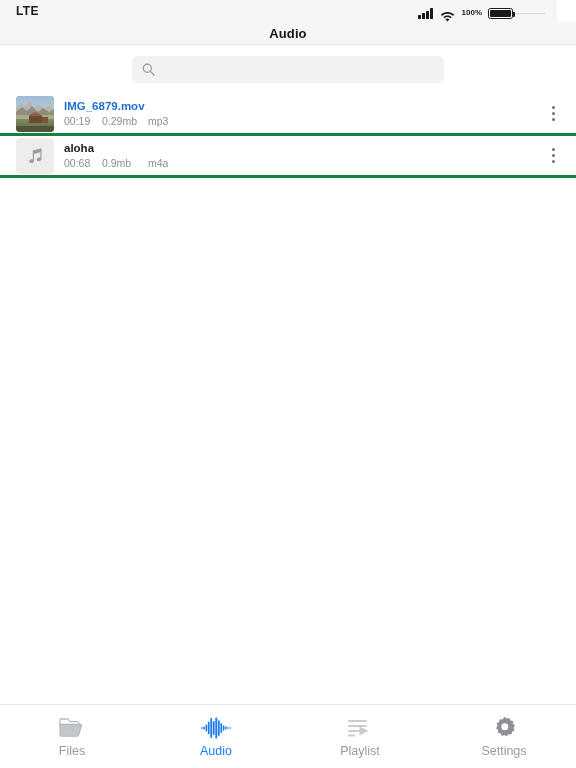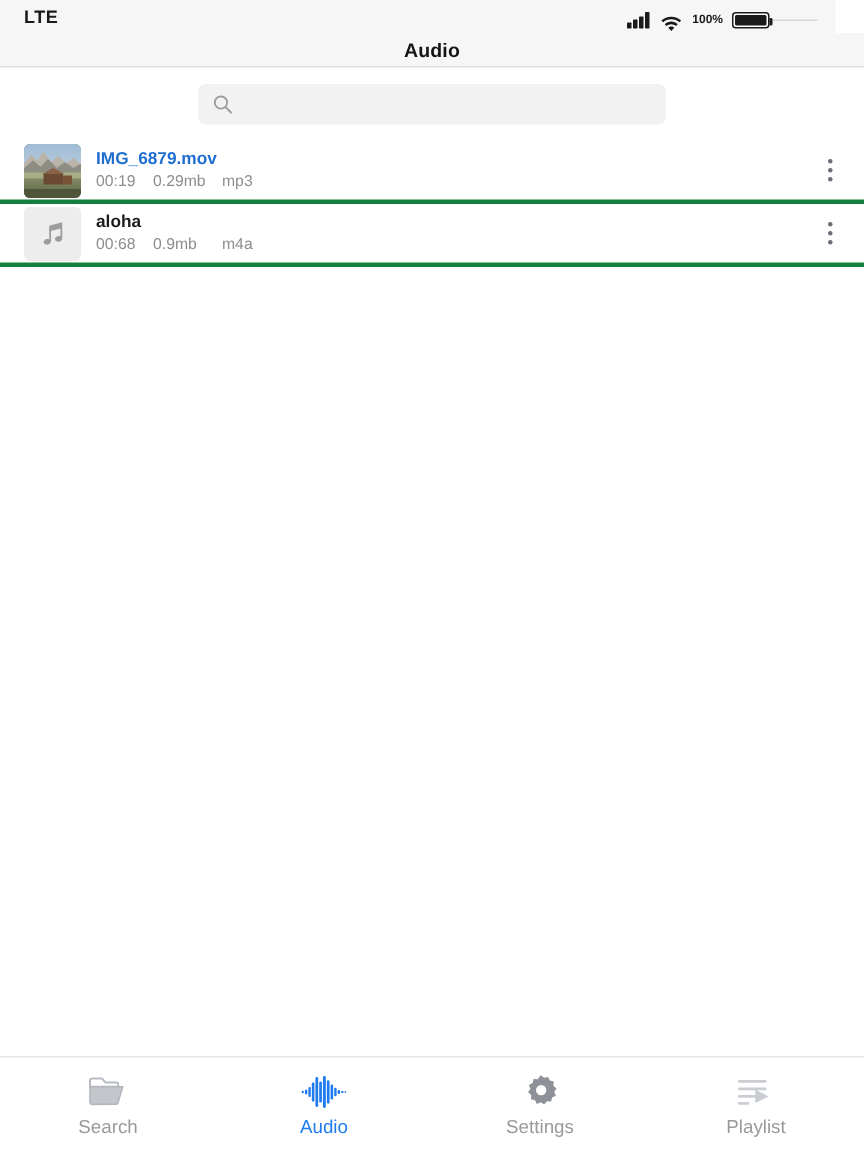--- a/index.html
+++ b/index.html
@@ -249,21 +249,21 @@
 
 <div class="tabbar">
 
   <div class="tab">
     <div class="tab-icon">
       <svg width="26" height="21" viewBox="0 0 26 21">
         <path d="M1 3.5 A1.5 1.5 0 0 1 2.5 2 L9 2 L11.2 4.6 L18.5 4.6 A1.3 1.3 0 0 1 19.8 5.9 L19.8 7.5 L1 7.5 Z" fill="none" stroke="#b8bcc2" stroke-width="1.3" stroke-linejoin="round"></path>
         <path d="M1 7.5 L22.8 7.5 L19.6 18.3 A1.4 1.4 0 0 1 18.3 19.2 L2.4 19.2 A1.4 1.4 0 0 1 1 17.8 Z" fill="#c3c7cc" stroke="#b3b7bd" stroke-width="1.1" stroke-linejoin="round"></path>
       </svg>
     </div>
-    <div class="tab-label">Search</div>
+    <div class="tab-label">Files</div>
   </div>
 
   <div class="tab active">
     <div class="tab-icon">
       <svg width="30" height="22" viewBox="0 0 30 22">
         <g fill="#1f7bf0">
           <rect x="0" y="10.2" width="1.6" height="1.6" rx=".6"></rect>
           <rect x="2.3" y="9.4" width="1.6" height="3.2" rx=".7"></rect>
           <rect x="4.6" y="7.6" width="1.6" height="6.8" rx=".7"></rect>
           <rect x="6.9" y="4.6" width="1.7" height="12.8" rx=".8"></rect>
@@ -277,36 +277,36 @@
           <rect x="26.4" y="10.3" width="1.6" height="1.4" rx=".6"></rect>
           <rect x="28.6" y="10.5" width="1.4" height="1.0" rx=".5"></rect>
         </g>
       </svg>
     </div>
     <div class="tab-label">Audio</div>
   </div>
 
   <div class="tab">
     <div class="tab-icon">
-      <svg width="23" height="23" viewBox="0 0 24 24">
-        <path fill="#8e9298" d="M12 0.8 L14.3 2.6 L17.1 2.0 L18.3 4.6 L21.1 5.3 L20.8 8.2 L23 10.0 L21.4 12.4 L22.5 15.1 L19.9 16.4 L19.2 19.2 L16.3 19.0 L14.4 21.2 L12 19.7 L9.3 20.8 L8.0 18.2 L5.2 17.5 L5.4 14.6 L3.2 12.7 L4.8 10.3 L3.7 7.6 L6.3 6.3 L7.0 3.5 L9.9 3.7 Z"></path>
-        <circle cx="12.3" cy="11.2" r="3.6" fill="#ffffff"></circle>
-      </svg>
-    </div>
-    <div class="tab-label">Settings</div>
-  </div>
-
-  <div class="tab">
-    <div class="tab-icon">
       <svg width="24" height="20" viewBox="0 0 24 20">
         <g fill="#c9ccd1">
           <rect x="0" y="2.0" width="19" height="1.9" rx=".9"></rect>
           <rect x="0" y="7.0" width="19" height="1.9" rx=".9"></rect>
           <rect x="0" y="12.0" width="19" height="1.9" rx=".9"></rect>
           <rect x="0" y="16.6" width="7.5" height="1.9" rx=".9"></rect>
           <path d="M11.5 13.0 L20.5 17.6 L11.5 22.0 Z" transform="translate(0,-4.6)"></path>
         </g>
       </svg>
     </div>
     <div class="tab-label">Playlist</div>
   </div>
 
+  <div class="tab">
+    <div class="tab-icon">
+      <svg width="23" height="23" viewBox="0 0 24 24">
+        <path fill="#8e9298" d="M12 0.8 L14.3 2.6 L17.1 2.0 L18.3 4.6 L21.1 5.3 L20.8 8.2 L23 10.0 L21.4 12.4 L22.5 15.1 L19.9 16.4 L19.2 19.2 L16.3 19.0 L14.4 21.2 L12 19.7 L9.3 20.8 L8.0 18.2 L5.2 17.5 L5.4 14.6 L3.2 12.7 L4.8 10.3 L3.7 7.6 L6.3 6.3 L7.0 3.5 L9.9 3.7 Z"></path>
+        <circle cx="12.3" cy="11.2" r="3.6" fill="#ffffff"></circle>
+      </svg>
+    </div>
+    <div class="tab-label">Settings</div>
+  </div>
+
 </div>
 
 </body></html>

